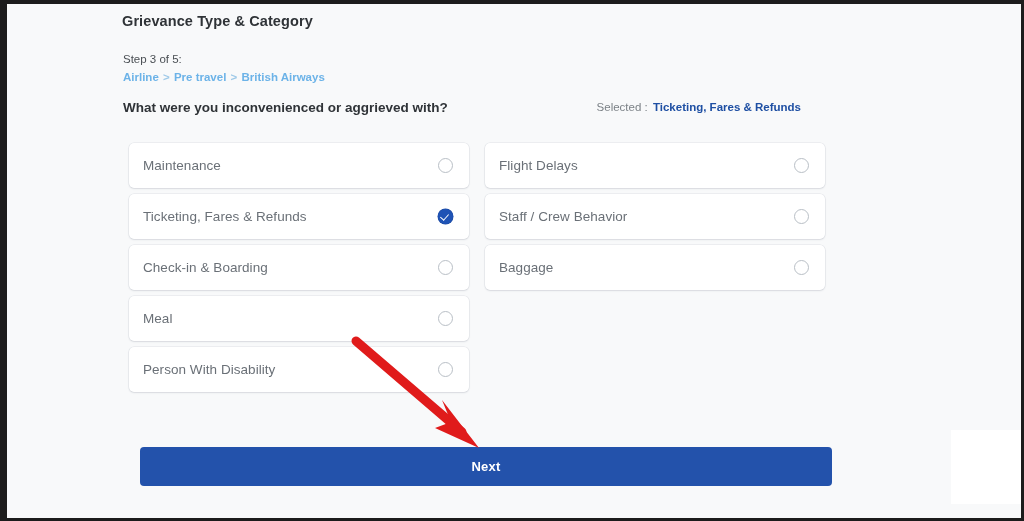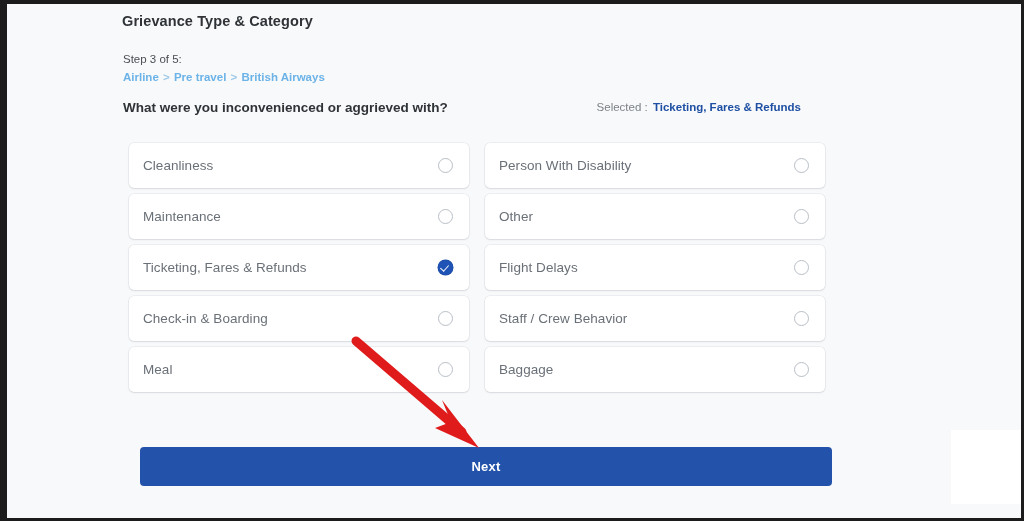--- a/index.html
+++ b/index.html
@@ -205,45 +205,37 @@
 
     <div class="question">What were you inconvenienced or aggrieved with?</div>
 
     <div class="selected-wrap">
       <span class="sel-label">Selected :</span>
       <span class="sel-value">Ticketing, Fares &amp; Refunds</span>
     </div>
 
     <div class="options" id="options-grid">
         <div class="option-card">
-          <span class="option-label">Cleanliness</span>
-          <span class="radio"></span>
-        </div>
-        <div class="option-card">
           <span class="option-label">Maintenance</span>
           <span class="radio"></span>
         </div>
         <div class="option-card">
           <span class="option-label">Ticketing, Fares &amp; Refunds</span>
           <span class="radio checked"></span>
         </div>
         <div class="option-card">
           <span class="option-label">Check-in &amp; Boarding</span>
           <span class="radio"></span>
         </div>
         <div class="option-card">
           <span class="option-label">Meal</span>
           <span class="radio"></span>
         </div>
         <div class="option-card">
           <span class="option-label">Person With Disability</span>
-          <span class="radio"></span>
-        </div>
-        <div class="option-card">
-          <span class="option-label">Other</span>
           <span class="radio"></span>
         </div>
         <div class="option-card">
           <span class="option-label">Flight Delays</span>
           <span class="radio"></span>
         </div>
         <div class="option-card">
           <span class="option-label">Staff / Crew Behavior</span>
           <span class="radio"></span>
         </div>

